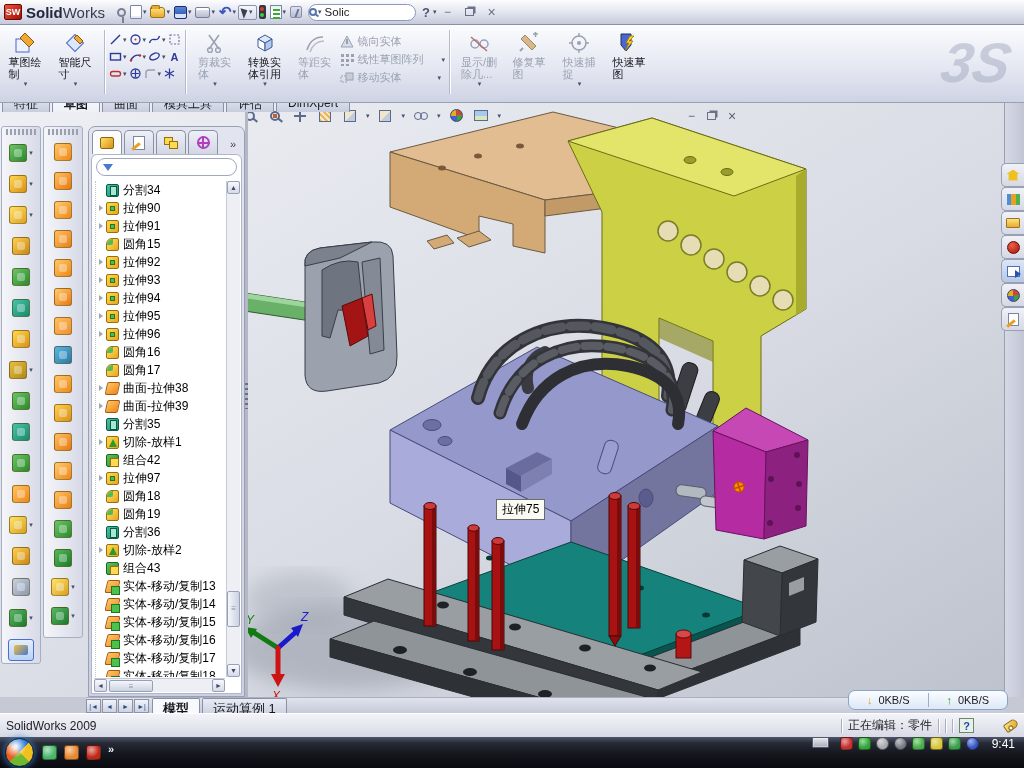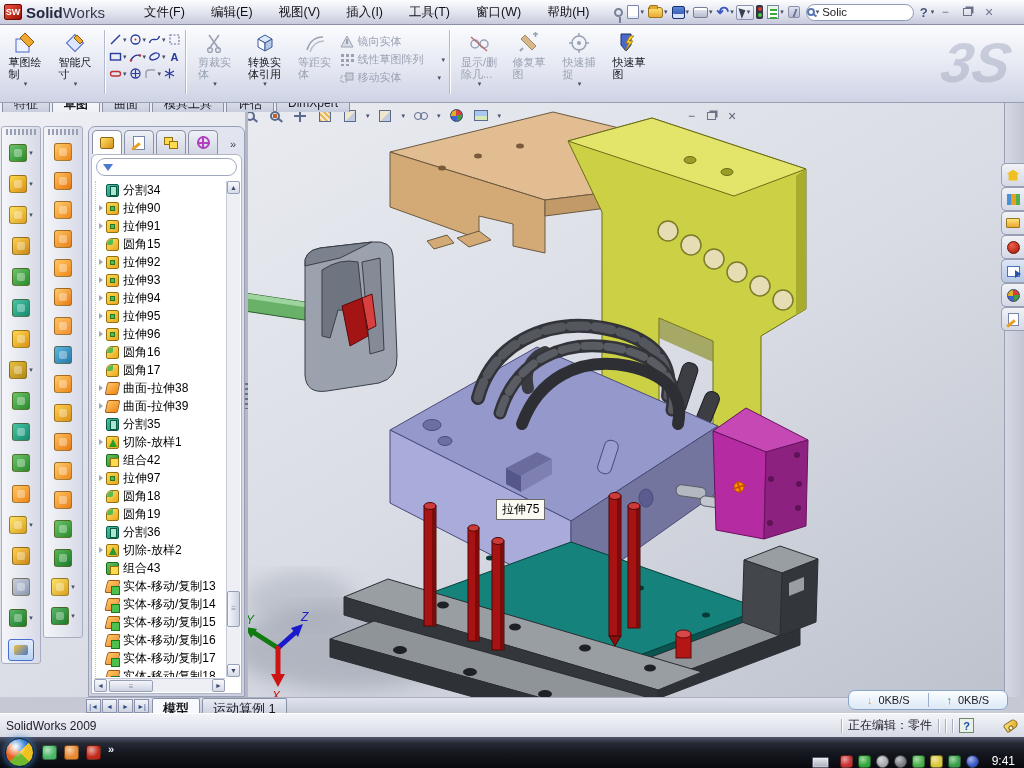--- a/index.html
+++ b/index.html
@@ -245,41 +245,32 @@
   .tbt{position:absolute;top:3px;height:25px;border-radius:3px;border:1px solid #3c414e;
     display:flex;align-items:center;gap:6px;padding:0 9px;font-size:12px;color:#f2f4fa;
     white-space:nowrap;overflow:hidden}
   .tbt.active{left:150px;width:163px;background:linear-gradient(#788097,#353a48 45%,#1d2028);border-color:#8a92a8}
   .tbt.t2{left:322px;width:143px;background:linear-gradient(#4a4f5e,#23262f 50%,#15171d)}
   .tbi{width:14px;height:13px;border-radius:2px;flex:none}
   .tbi-sw{background:linear-gradient(135deg,#ef5340,#9c1205);border:1px solid #5a0a04;
     color:#fff;font-size:7px;font-weight:bold;display:flex;align-items:center;justify-content:center}
   .tbi-paint{background:linear-gradient(#d8d0c0,#8a8478);border:1px solid #55504a;position:relative}
   .tbi-paint::after{content:"";position:absolute;left:4px;top:-2px;width:2px;height:7px;background:#c05030;transform:rotate(20deg)}
-  .tray{position:absolute;right:3px;top:0;height:31px;display:flex;align-items:flex-end;gap:5px}
+  .tray{position:absolute;right:3px;top:0;height:31px;display:flex;align-items:flex-start;gap:5px}
   .kbd{width:17px;height:11px;background:linear-gradient(#e8eaf0,#a8acb8);border:1px solid #55596a;border-radius:1px;
     margin-right:6px;box-shadow:inset 0 0 0 1px rgba(255,255,255,.3)}
   .tri{width:13px;height:13px;border-radius:3px;border:1px solid rgba(0,0,0,.5)}
   .clock{color:#fff;font-size:12px;margin:0 6px 0 8px}
 </style>
 </head>
 <body>
 
 <div class="titlebar">
   <span class="sw-cube">SW</span>
   <span class="logo-text"><b>Solid</b><span>Works</span></span>
-  <div class="menubar">
-      <div class="menu-item">文件(F)</div>
-      <div class="menu-item">编辑(E)</div>
-      <div class="menu-item">视图(V)</div>
-      <div class="menu-item">插入(I)</div>
-      <div class="menu-item">工具(T)</div>
-      <div class="menu-item">窗口(W)</div>
-      <div class="menu-item">帮助(H)</div>
-    </div>
   <div class="tbar">
     <span class="tt">
         <span class="ic-pin"></span>
       </span>
     <span class="tt">
         <span class="ic-doc"></span>
         <span class="car">▾</span>
       </span>
     <span class="tt">
         <span class="ic-folder"></span>

